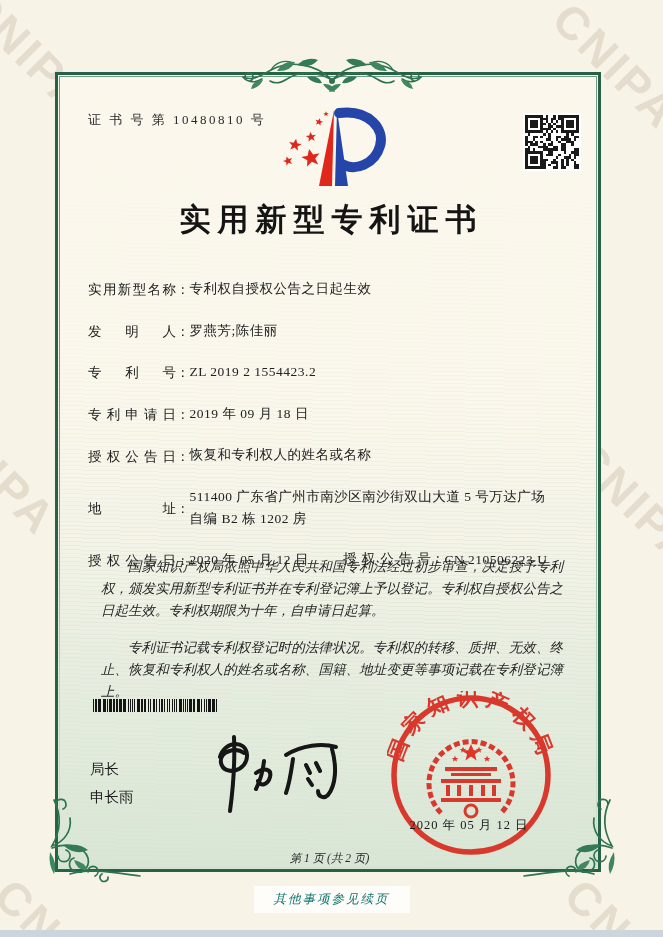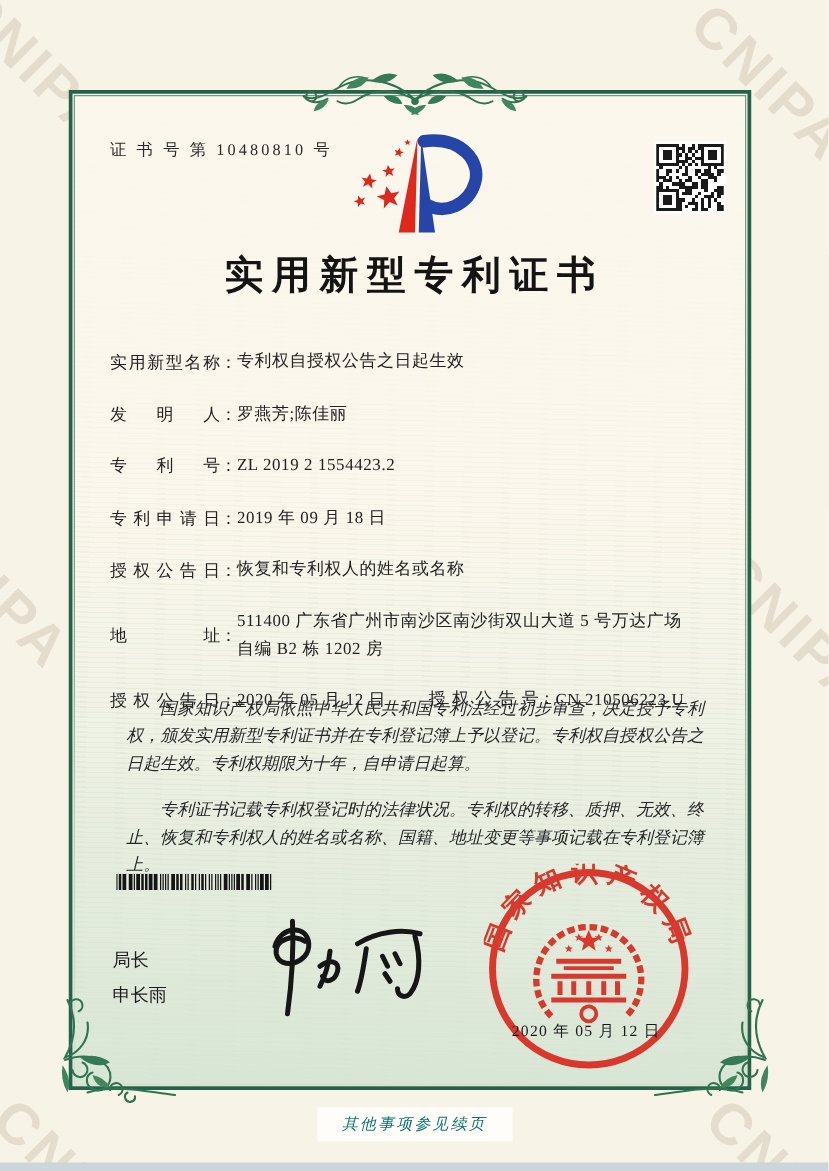--- a/index.html
+++ b/index.html
@@ -488,19 +488,20 @@
         <rect x="-2" y="6" width="4" height="11"></rect>
           <rect x="10" y="6" width="4" height="11"></rect>
         <rect x="21" y="6" width="4" height="11"></rect>
         <rect x="-30" y="19" width="60" height="4"></rect>
         <circle cy="32" r="6" fill="none" stroke="#d92b20" stroke-width="3"></circle>
       </g>
     </g>
   </svg>
   <div class="seal-date">2020 年 05 月 12 日</div>
 
+  <div class="page-number">第 1 页 (共 2 页)</div>
 
   <div class="note">
     <span>其他事项参见续页</span>
   </div>
 
   <div class="bottom-strip"></div>
 </div>
 
 </body></html>

